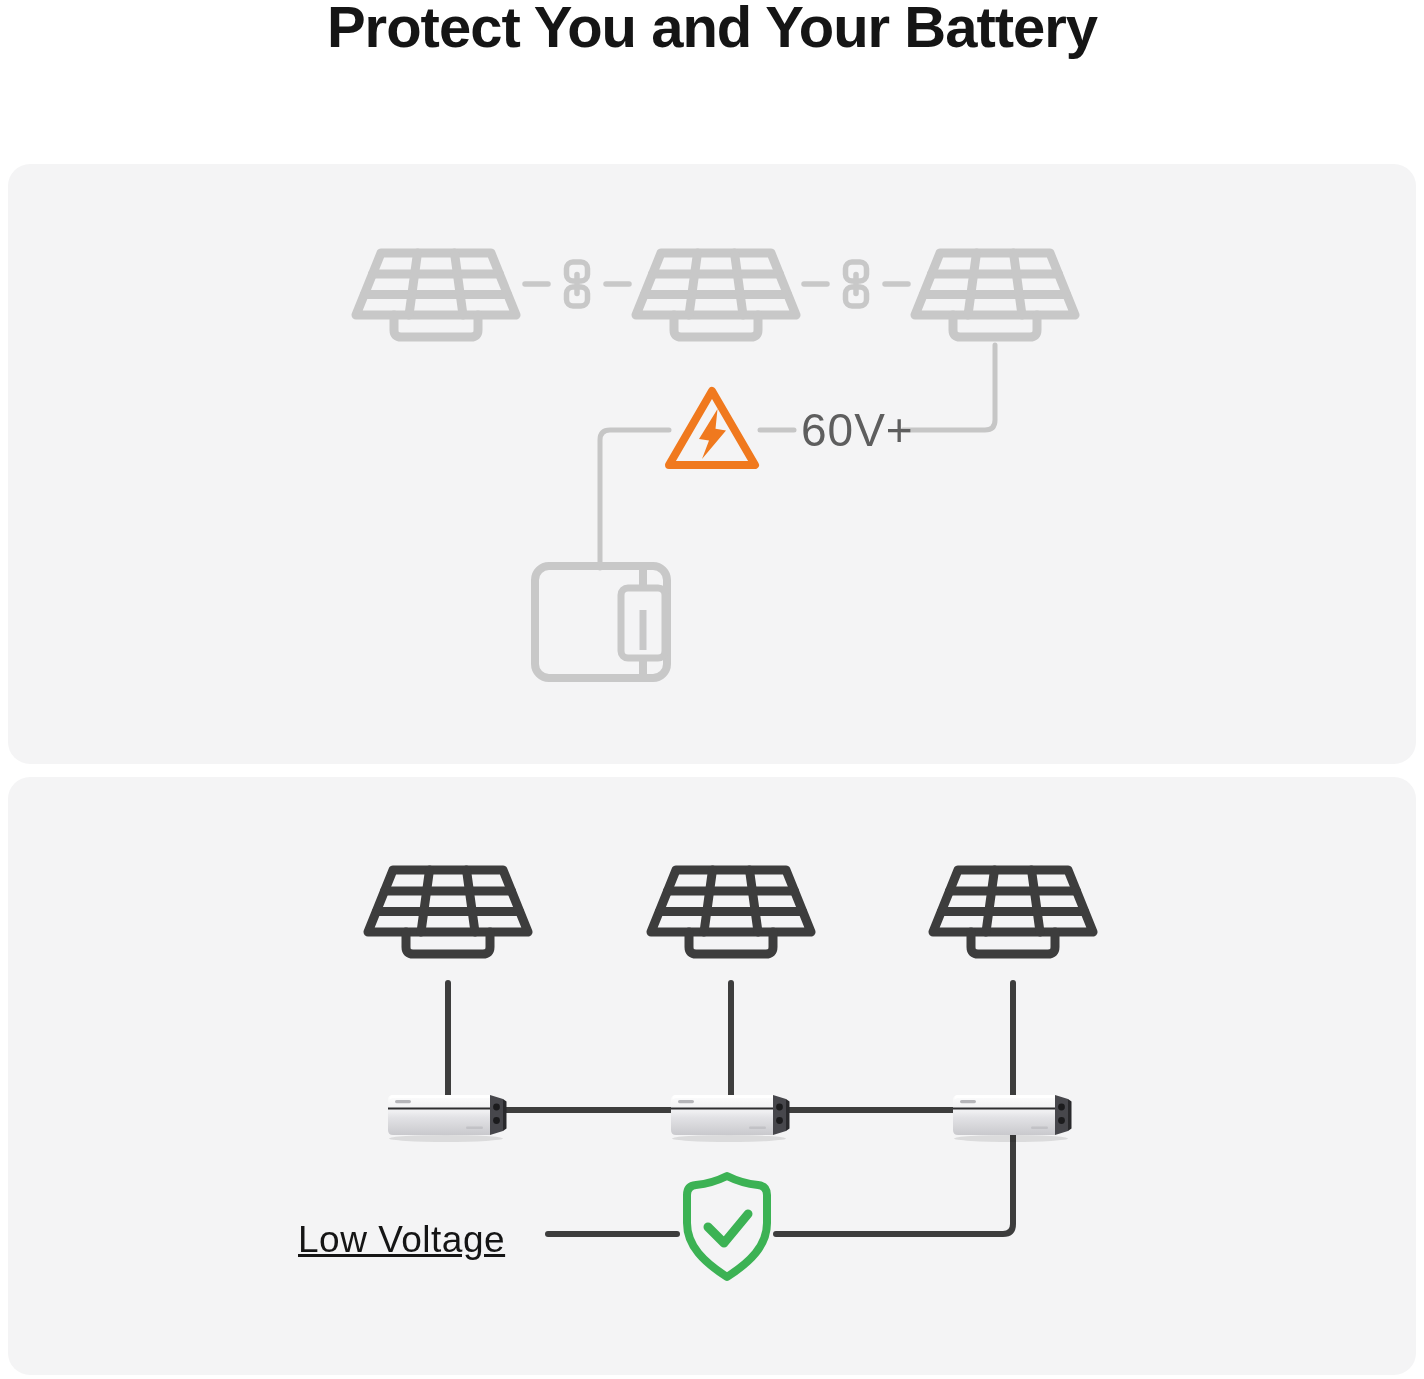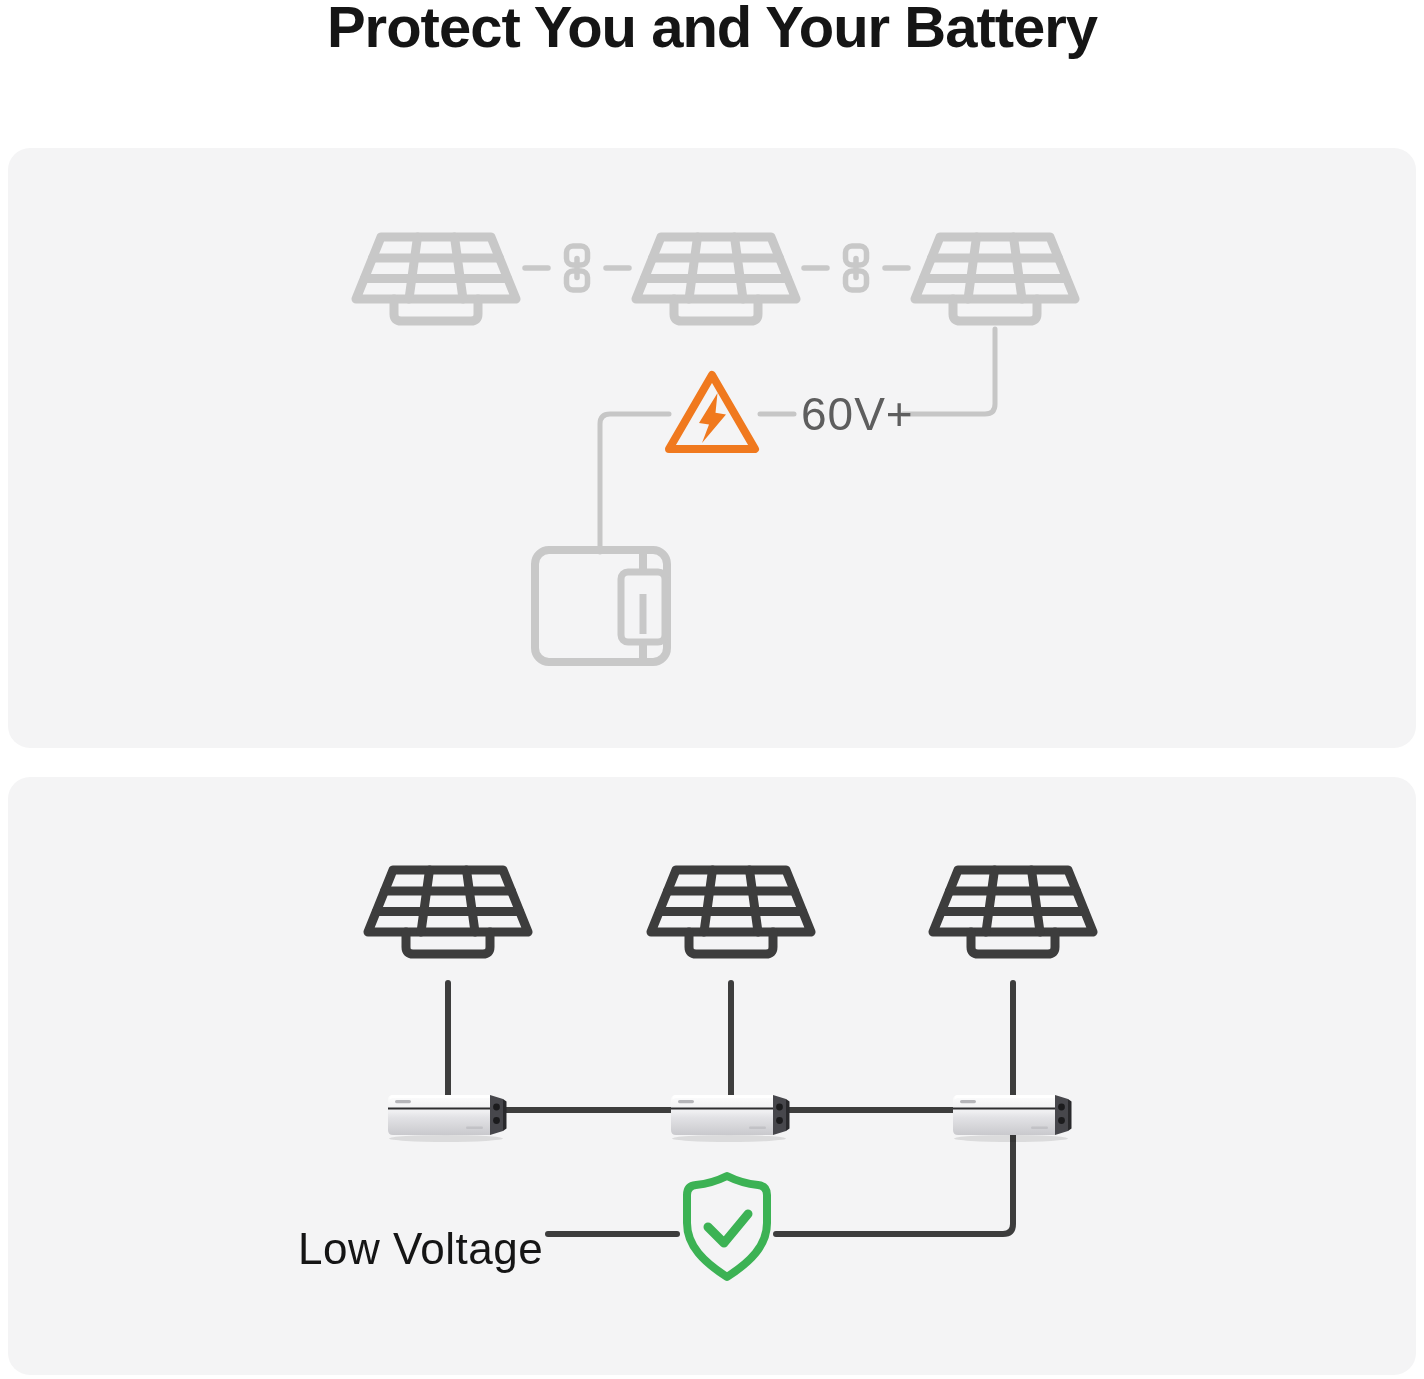--- a/index.html
+++ b/index.html
@@ -10,34 +10,34 @@
   }
   .page-title{
     position:absolute;top:-10px;left:0;width:1424px;margin:0;
     text-align:center;font-size:58px;line-height:74px;font-weight:700;
     letter-spacing:-1px;color:var(--text-dark,#151515);
   }
   .card{
     position:absolute;left:8px;width:1408px;border-radius:22px;
     background:var(--card-bg,#f4f4f5);
   }
-  .card-top{top:148px;height:600px;}
+  .card-top{top:164px;height:600px;}
   .card-bottom{top:777px;height:598px;}
   .wires{position:absolute;left:0;top:0;pointer-events:none;}
   .wires path{fill:none;stroke-linecap:round;stroke-linejoin:round;}
   .wires.light path{stroke:var(--line-light,#c6c6c6);stroke-width:5px;}
   .wires.dark path{stroke:var(--line-dark,#3d3d3d);stroke-width:6px;}
   .icon{position:absolute;display:block;}
   .tint-light{color:var(--icon-light,#c8c8c8);}
   .tint-dark{color:var(--icon-dark,#3d3d3d);}
   .tint-orange{color:var(--warning-orange,#F0791E);}
   .tint-green{color:var(--success-green,#3CB254);}
   .diagram-label{position:absolute;white-space:nowrap;}
   .label-voltage{left:793px;top:240px;font-size:46px;line-height:52px;color:var(--text-gray,#5e5e5e);letter-spacing:1px;}
-  .label-lowvolt{left:290px;top:446px;font-size:44px;line-height:52px;color:var(--text-dark,#151515);letter-spacing:.5px;}
+  .label-lowvolt{left:290px;top:437px;font-size:37px;line-height:52px;color:var(--text-dark,#151515);letter-spacing:.5px;text-decoration:underline;}
   svg{overflow:visible;}
 </style>
 </head>
 <body>
 
 <svg width="0" height="0" style="position:absolute" aria-hidden="true">
   <defs>
     <g id="solar-panel" fill="none" stroke="currentColor" stroke-width="9" stroke-linejoin="round" stroke-linecap="round">
       <path d="M33 5h110l25 62H8Z"></path>
       <path d="M24.5 26h127M16.5 46.5h143"></path>

